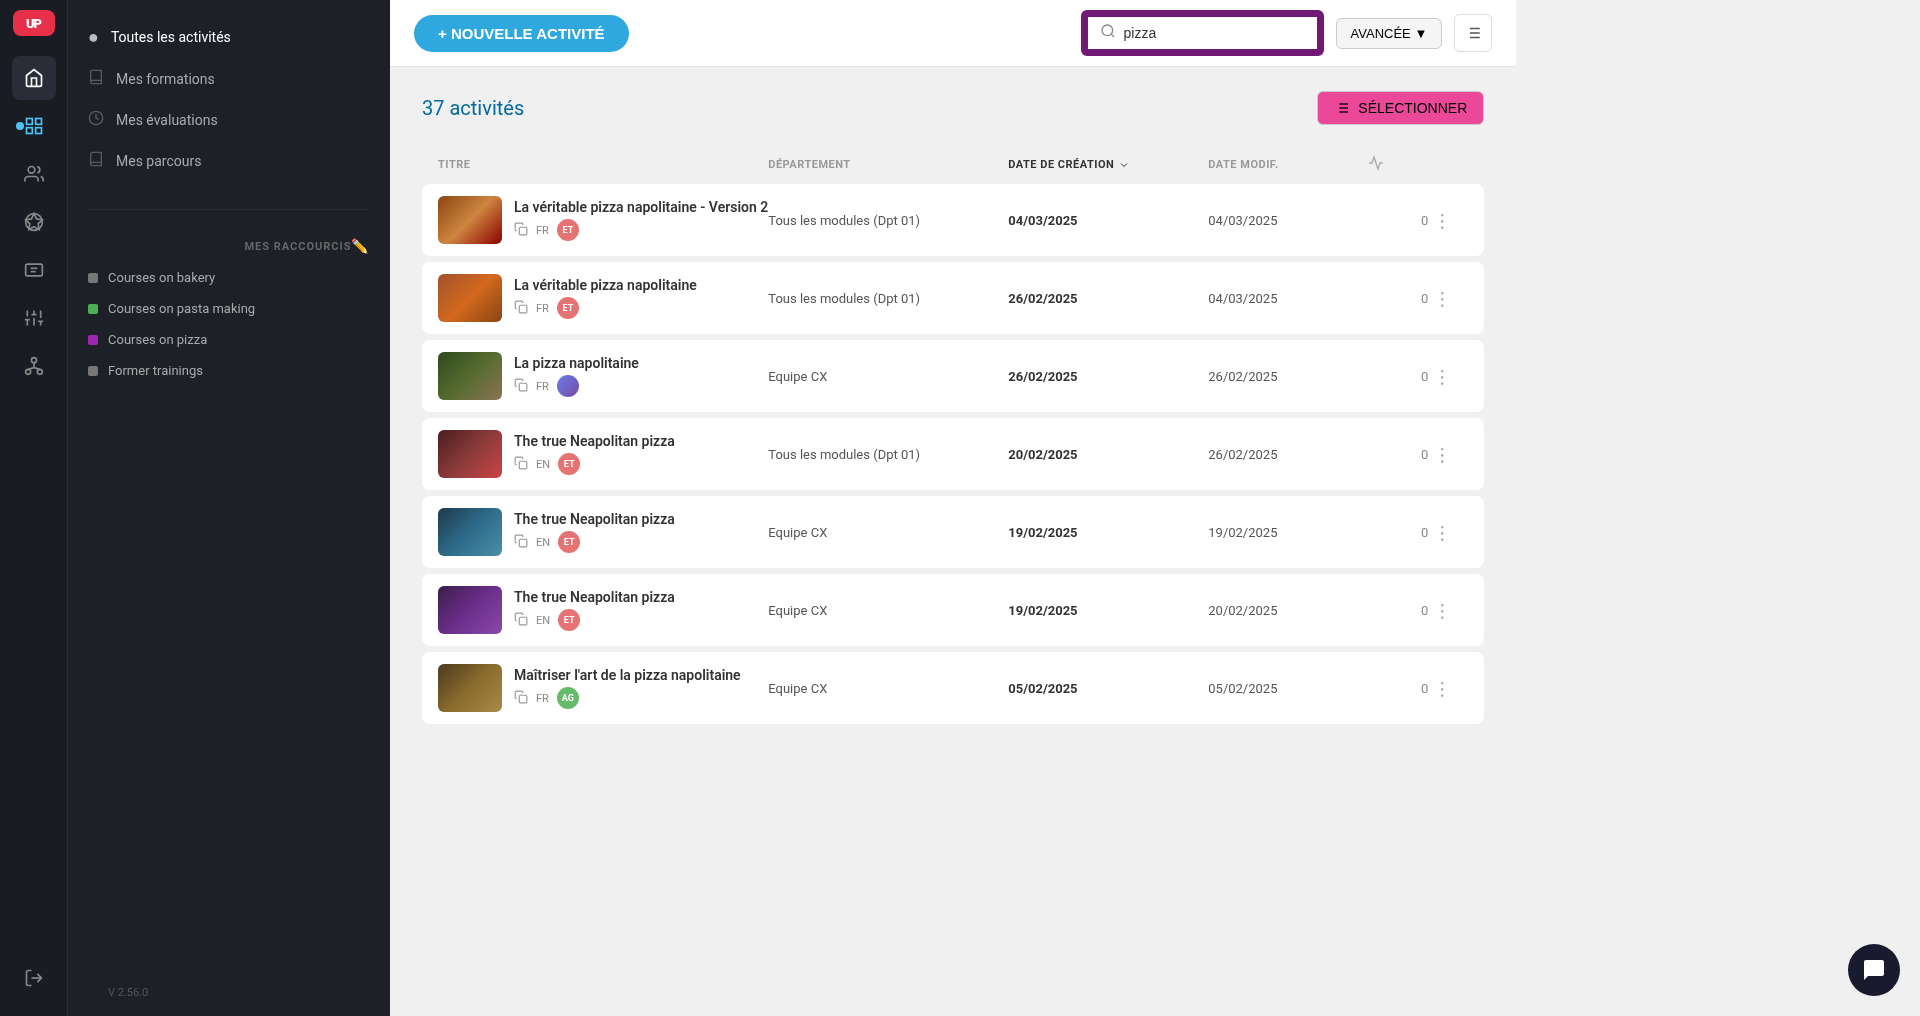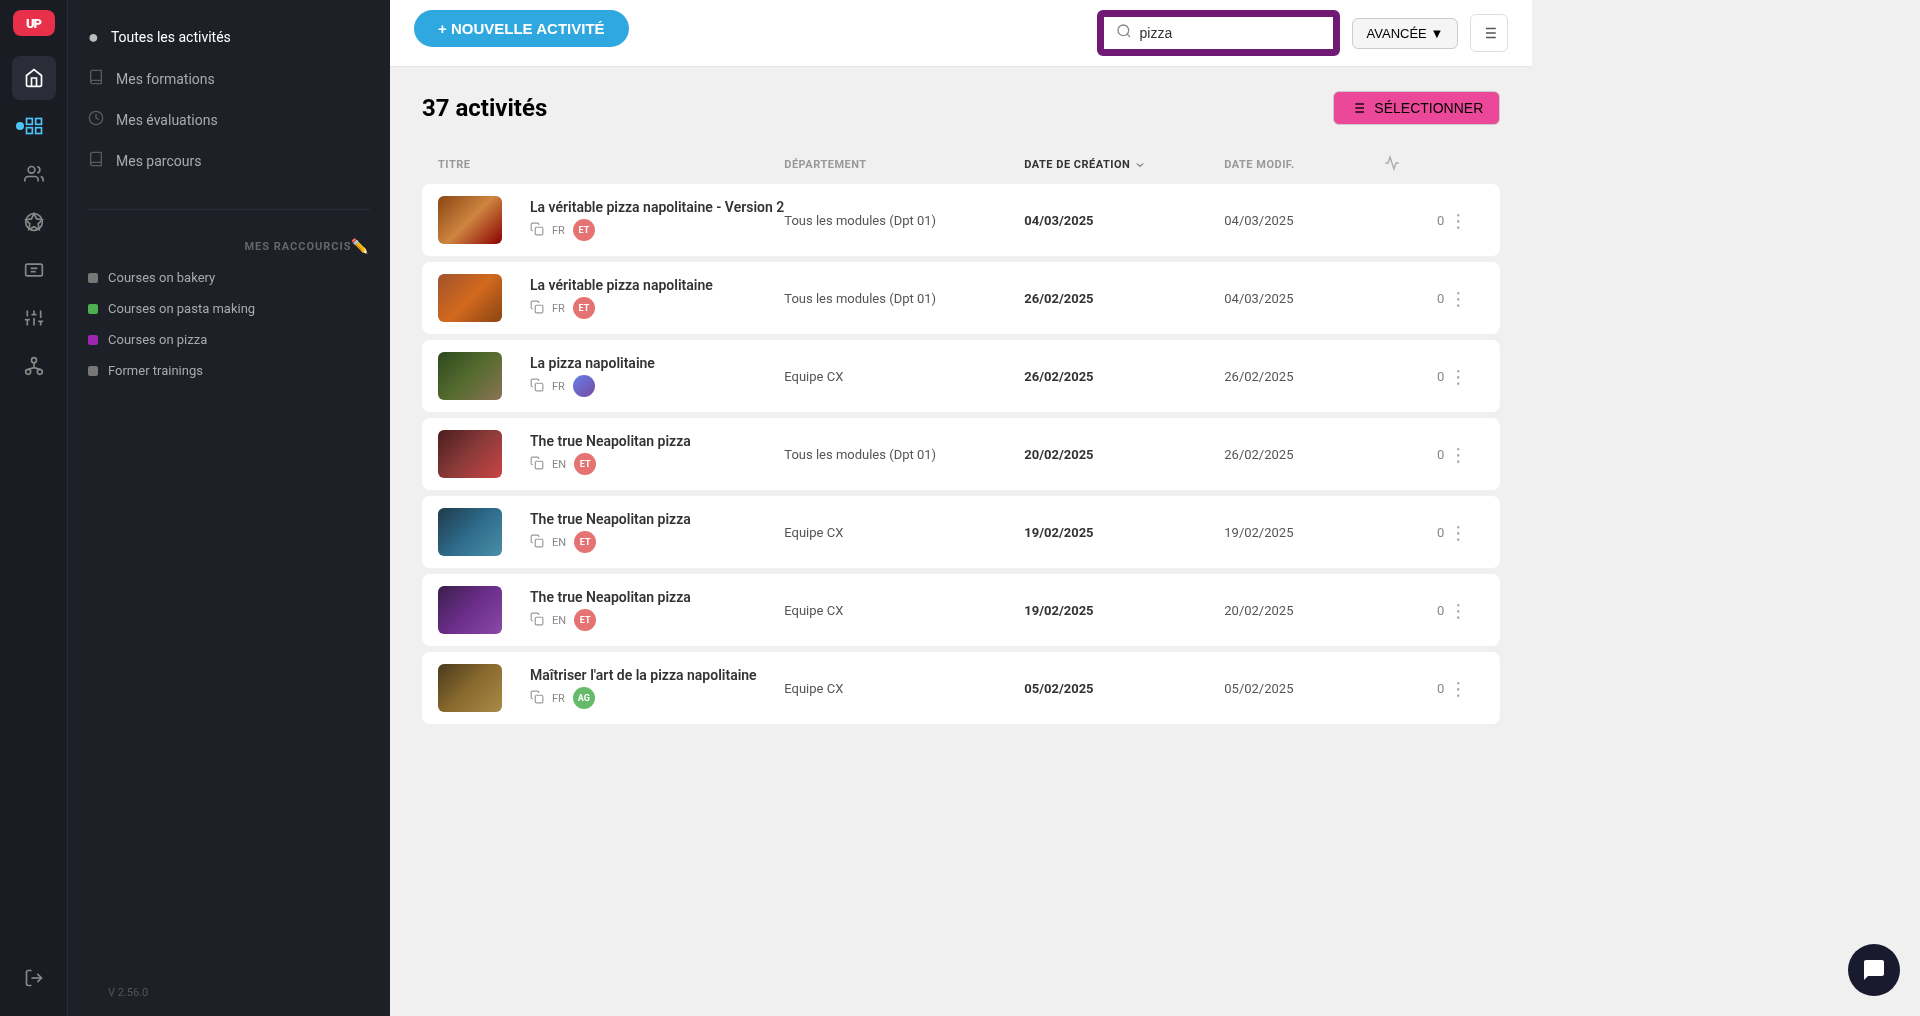--- a/index.html
+++ b/index.html
@@ -21,39 +21,39 @@
     .shortcut-dot { width: 10px; height: 10px; border-radius: 2px; flex-shrink: 0; }
     .shortcut-dot.gray { background: #777; }
     .shortcut-dot.green { background: #4caf50; }
     .shortcut-dot.purple { background: #9c27b0; }
 
     .sidebar-divider { height: 1px; background: #2a2d38; margin: 12px 20px; }
     .version-label { color: #555; font-size: 11px; padding: 8px 20px; margin-top: auto; }
 
     
     .main { flex: 1; display: flex; flex-direction: column; overflow: hidden; }
-    .topbar { background: #fff; padding: 10px 24px; display: flex; align-items: flex-start; justify-content: space-between; border-bottom: 1px solid #e5e5e5; }
+    .topbar { background: #fff; padding: 10px 24px; display: flex; align-items: center; justify-content: space-between; border-bottom: 1px solid #e5e5e5; }
     .new-activity-btn { background: #2fa8e0; color: #fff; border: none; border-radius: 24px; padding: 10px 24px; font-size: 15px; font-weight: 600; cursor: pointer; display: flex; align-items: center; gap: 8px; }
     .topbar-right { display: flex; align-items: center; gap: 12px; }
     .search-box { display: flex; align-items: center; border: 7px solid #701a75; border-radius: 6px; padding: 6px 12px; gap: 8px; background: #fff; min-width: 200px; }
     .search-box input { border: none; outline: none; font-size: 14px; color: #333; background: transparent; }
     .search-icon { color: #888; }
     .avancee-btn { border: 1px solid #ccc; border-radius: 6px; padding: 7px 14px; font-size: 13px; cursor: pointer; background: #f5f5f5; display: flex; align-items: center; gap: 6px; }
     .menu-btn { width: 38px; height: 38px; border: 1px solid #ddd; border-radius: 6px; display: flex; align-items: center; justify-content: center; cursor: pointer; color: #555; }
 
     .content-area { flex: 1; overflow-y: auto; padding: 24px 32px; background: #f0f0f0; }
     .content-header { display: flex; align-items: center; justify-content: space-between; margin-bottom: 20px; }
-    .activity-count { font-size: 24px; font-weight: 700; color: #000000; }
+    .activity-count { font-size: 20px; font-weight: 400; color: #0369a1; }
     .select-btn { border: 1px solid #ccc; border-radius: 6px; padding: 8px 16px; font-size: 14px; cursor: pointer; background: #ec4899; display: flex; align-items: center; gap: 8px; }
     .table-header { display: grid; grid-template-columns: 1fr 240px 200px 160px 60px 40px; padding: 10px 16px; color: #999; font-size: 11px; font-weight: 700; text-transform: uppercase; letter-spacing: 0.5px; align-items: center; }
     .table-header .col-sorted { color: #333; display: flex; align-items: center; gap: 4px; }
 
     .table-row { background: #fff; border-radius: 8px; margin-bottom: 6px; display: grid; grid-template-columns: 1fr 240px 200px 160px 60px 40px; padding: 12px 16px; align-items: center; }
 
-    .row-title { display: flex; align-items: center; gap: 28px; }
+    .row-title { display: flex; align-items: center; gap: 12px; }
     .row-thumbnail { width: 64px; height: 48px; border-radius: 6px; overflow: hidden; flex-shrink: 0; }
     .thumb-pizza { background: linear-gradient(135deg, #8b4513 0%, #cd853f 50%, #8b0000 100%); }
     .thumb-pizza2 { background: linear-gradient(135deg, #a0522d 0%, #d2691e 50%, #8b4513 100%); }
     .thumb-pizza3 { background: linear-gradient(135deg, #2d4a1e 0%, #556b2f 50%, #8b7355 100%); }
     .thumb-pizza4 { background: linear-gradient(135deg, #4a1e1e 0%, #8b3a3a 50%, #c44 100%); }
     .thumb-pizza5 { background: linear-gradient(135deg, #1e3a4a 0%, #2e6b8a 50%, #4a8fa8 100%); }
     .thumb-pizza6 { background: linear-gradient(135deg, #3a1e4a 0%, #6b2e8a 50%, #8a4aa8 100%); }
     .thumb-pizza7 { background: linear-gradient(135deg, #4a3a1e 0%, #8a6b2e 50%, #a88a4a 100%); }
 
     .row-info { flex: 1; }

